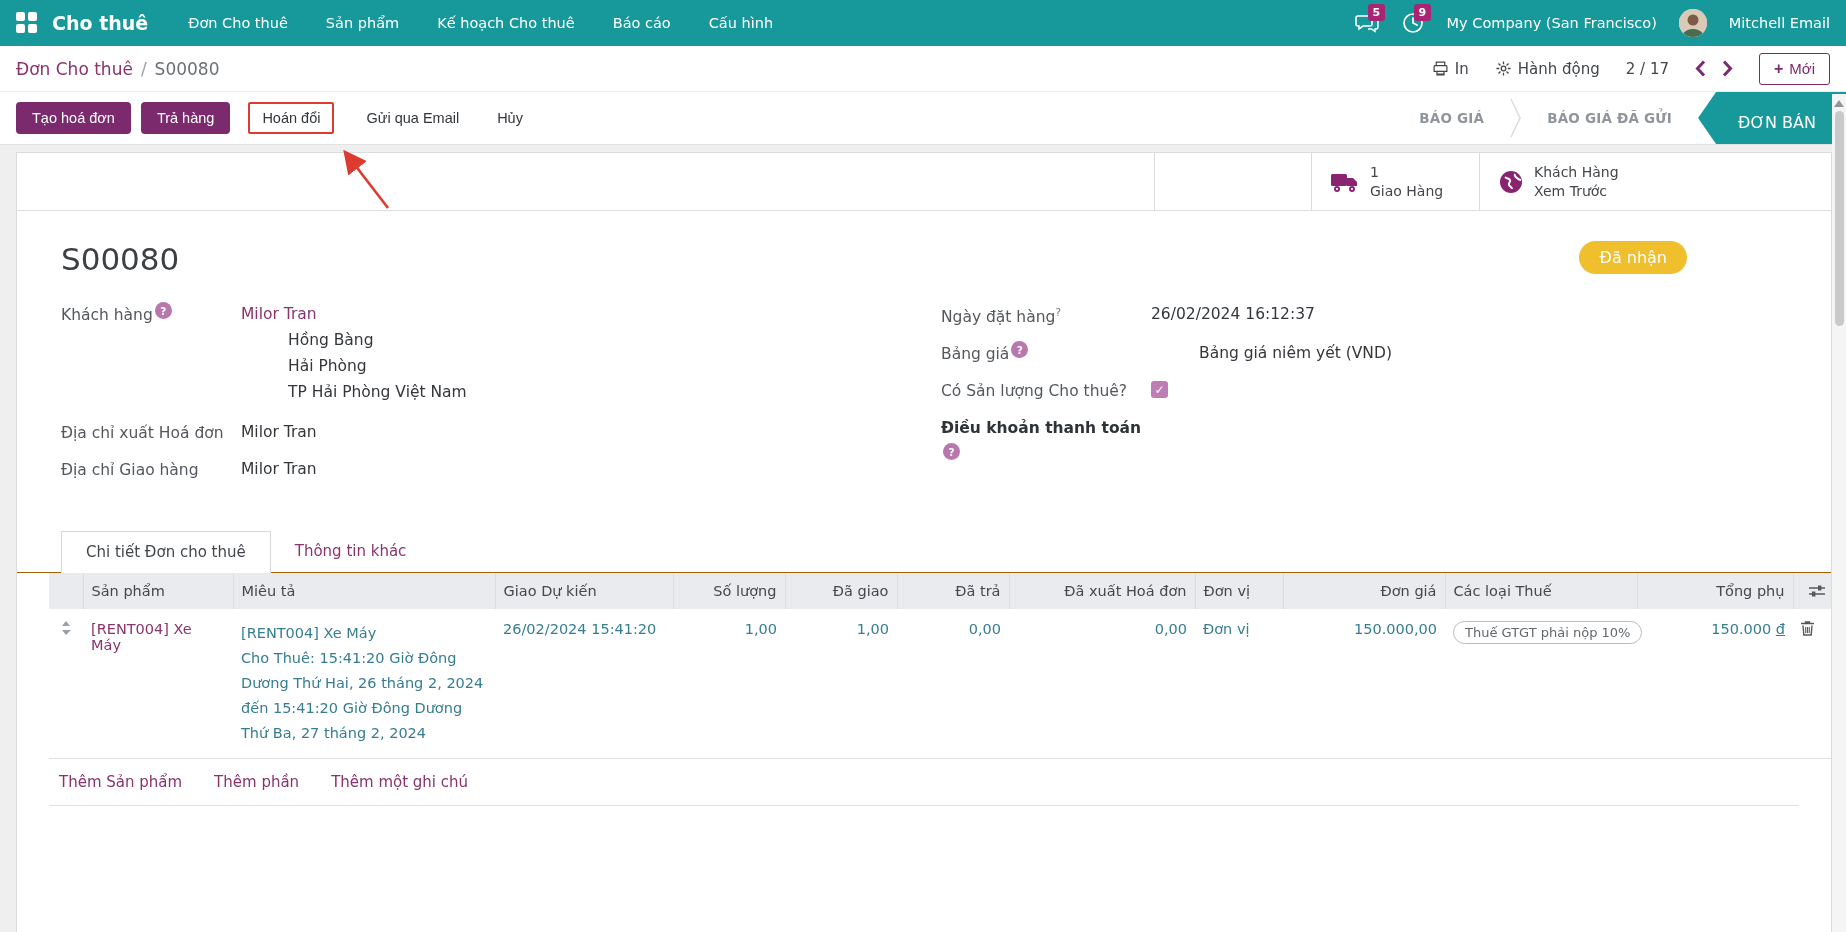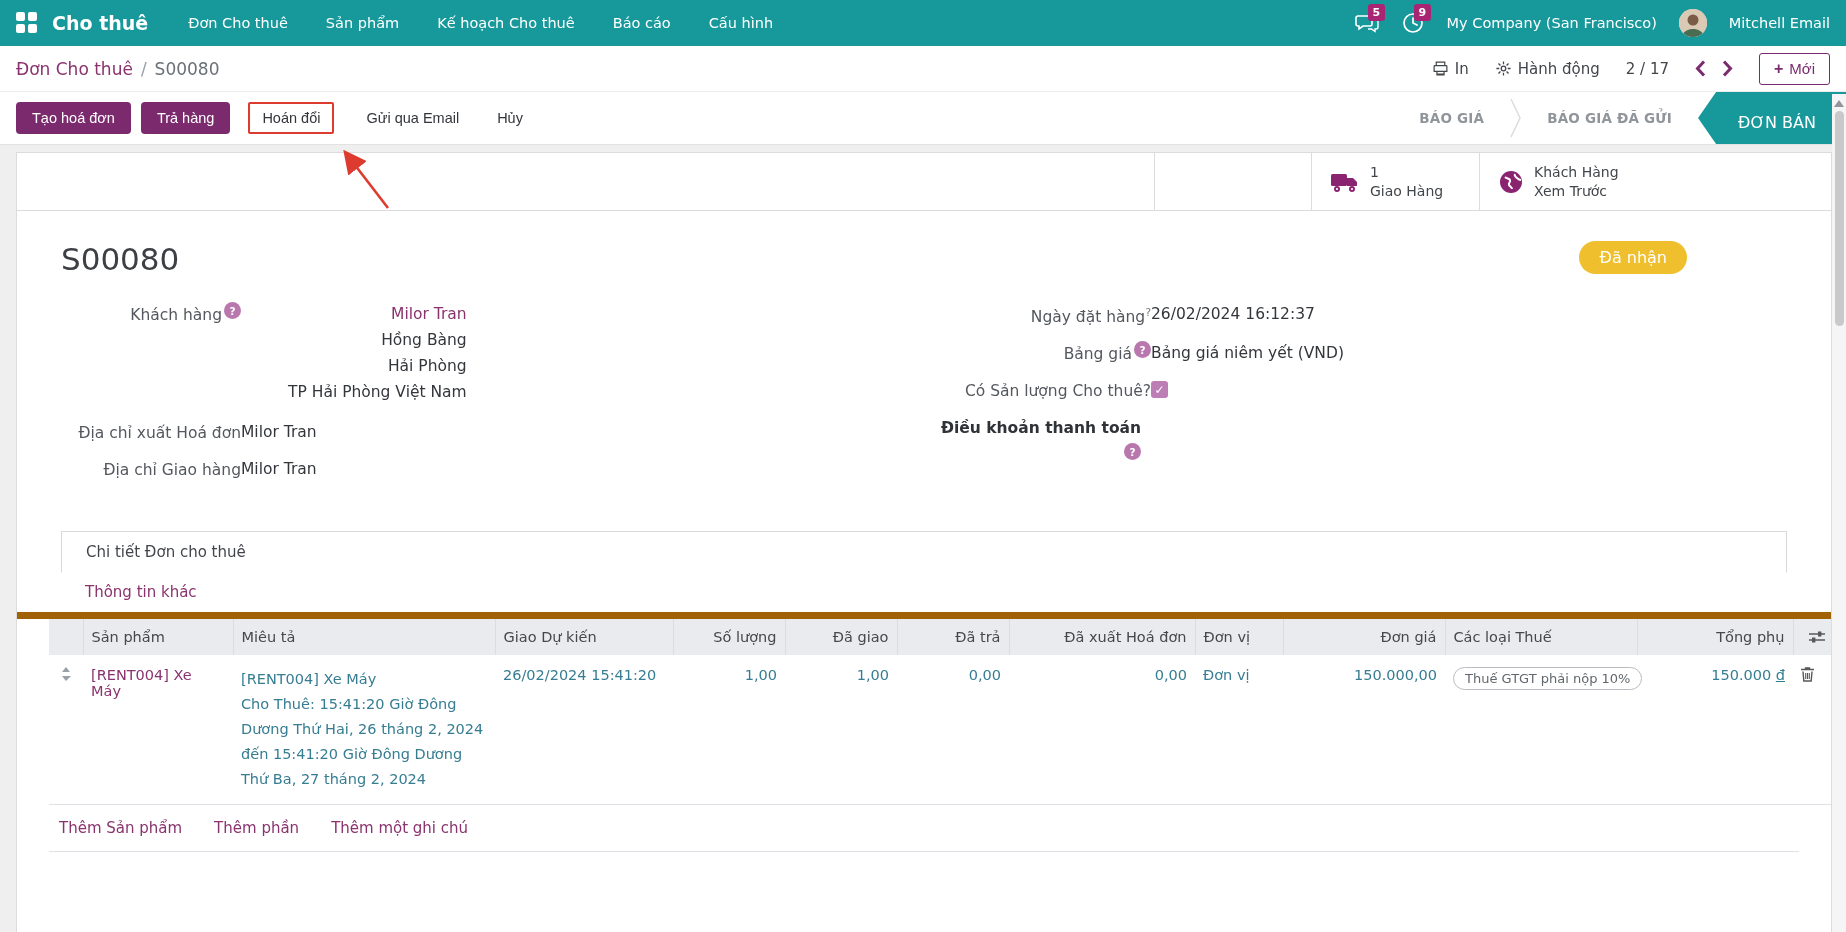--- a/index.html
+++ b/index.html
@@ -70,36 +70,36 @@
   .smart-btn-2 { width:352px; justify-content:flex-start; }
 
   .title-row { display:flex; align-items:flex-start; padding:30px 44px 0 44px; }
   .sheet-title { font-size:31px; font-weight:500; color:#3c3f44; }
   .ribbon { margin-left:auto; margin-right:100px; background:#f0bf2d; color:#fff;
     font-size:16px; padding:7px 20px; border-radius:999px; }
 
   .fields { display:flex; padding:0 44px; margin-top:28px; }
   .fcol-left { width:880px; }
   .fcol-right { flex:1; }
-  .frow { display:flex; margin-bottom:18px;text-align:right; }
+  .frow { display:flex; margin-bottom:18px; }
   .flabel { width:180px; flex-shrink:0; color:#54585e; font-size:15.5px; padding-top:1px; }
   .flabel-r { width:210px; }
   .fvalue { font-size:15.5px; color:#33363b; }
   .link { color:#8a336e; cursor:pointer; }
   .addr { white-space:pre-line; line-height:26px; margin-top:4px;margin-left:47px; }
   .help-dot { display:inline-flex; width:17px; height:17px; border-radius:50%; background:#b878ae;
     color:#fff; font-size:10.5px; font-weight:bold; align-items:center; justify-content:center;
     vertical-align:top; margin-left:2px; position:relative; top:-4px; }
   sup.qmark { color:#7a7f84; font-size:11px; }
   .checkbox { width:17px; height:17px; background:#bc7eb5; border-radius:3px; color:#fff;
     font-size:12px; display:flex; align-items:center; justify-content:center; cursor:pointer; }
   .pt-label { color:#2f3337; font-weight:600; font-size:15.5px; }
 
   
-  .tabs { display:flex; padding:0 44px; margin-top:34px; border-bottom:7px solid #a16207;flex-direction:column; }
+  .tabs { display:flex; padding:0 44px; margin-top:34px; border-bottom:1px solid #a16207; }
   .tab { font-size:15px; padding:11px 24px; cursor:pointer; }
   .tab-active { border:1px solid #d8d8d8; border-bottom:1px solid #fff; margin-bottom:-1px;
     background:#fff; color:#42464b; }
   .tab-inactive { color:#8a336e; }
 
   
   .table-wrap { padding:0 32px; }
   table { width:100%; border-collapse:collapse; table-layout:fixed; }
   thead th { background:#e9ebee; font-size:14.5px; font-weight:500; color:#44484d;
     padding:10px 8px; text-align:left; border-right:1px solid #dadde1; white-space:nowrap; overflow:hidden; }
@@ -289,21 +289,21 @@
           <div class="fvalue">Milor Tran</div>
         </div>
       </div>
       <div class="fcol-right">
         <div class="frow">
           <div class="flabel flabel-r">
             <span>Ngày đặt hàng</span><sup class="qmark">?</sup>
           </div>
           <div class="fvalue">26/02/2024 16:12:37</div>
         </div>
-        <div class="frow" style="margin-top:8px;">
+        <div class="frow" style="margin-top:8px;gap:48px;">
           <div class="flabel flabel-r">
             <span>Bảng giá</span><span class="help-dot">?</span>
           </div>
           <div class="fvalue">Bảng giá niêm yết (VND)</div>
         </div>
         <div class="frow" style="margin-top:10px;">
           <div class="flabel flabel-r">Có Sản lượng Cho thuê?</div>
           <div class="checkbox">✓</div>
         </div>
         <div class="frow" style="margin-top:12px;">

